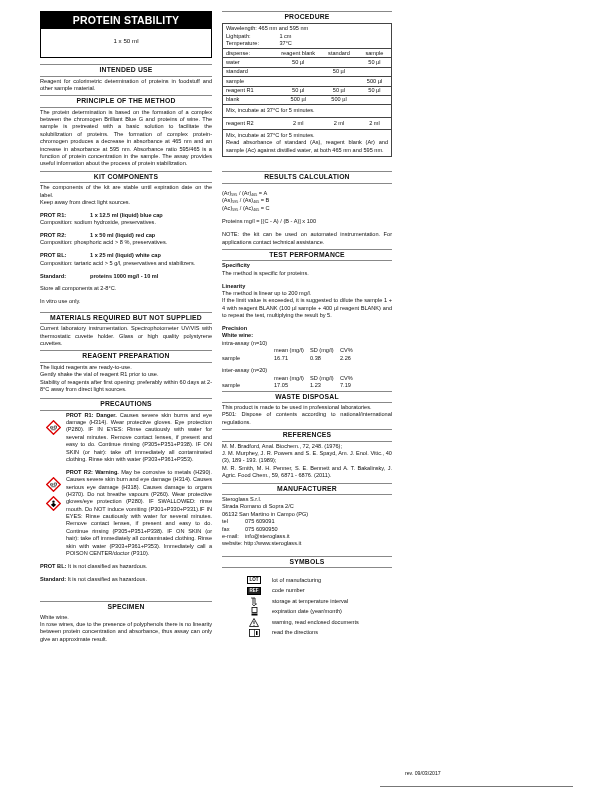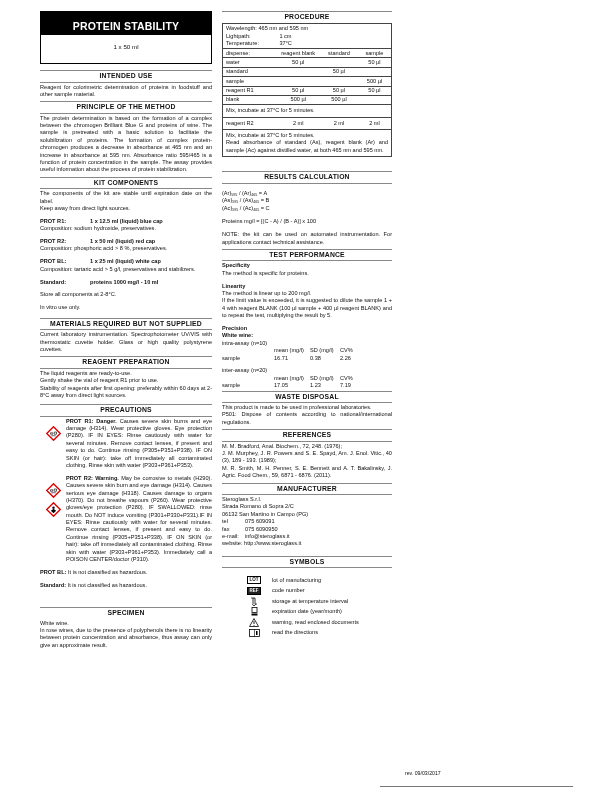--- a/index.html
+++ b/index.html
@@ -3,21 +3,21 @@
 <meta charset="utf-8">
 <style>
   html, body { margin: 0; padding: 0; background: #ffffff; }
   body { width: 612px; height: 792px; position: relative; overflow: hidden;
          font-family: "Liberation Sans", sans-serif; color: #111; font-size: 5.6px; line-height: 1.32; }
   .col { position: absolute; top: 11px; }
   #left { left: 40px; width: 172px; }
   #right { left: 222px; width: 170px; }
   .titlebox { border: 1.3px solid #000; }
   .titlebar { background: #000; color: #fff; text-align: center; font-weight: bold; font-size: 10.5px;
-              padding: 8px 0 1px; letter-spacing: 0.2px; }
+              padding: 2px 0 1px; letter-spacing: 0.2px; }
   .titlesub { text-align: center; font-size: 6.2px; padding: 8px 0 12px; }
   .sec-h { border-top: 0.8px solid #888; border-bottom: 0.8px solid #888; text-align: center;
            font-weight: bold; font-size: 6.8px; padding: 1px 0 0.5px; margin-top: 3px; margin-bottom: 1px; letter-spacing: 0.2px; }
   .sec-h.nobot { border-bottom: none; }
   p { margin: 0; text-align: justify; }
   .gap { height: 5.5px; }
   .b { font-weight: bold; }
   .row2 { display: flex; }
   .row2 .k { width: 50px; font-weight: bold; }
   .row2 .v { font-weight: bold; }

